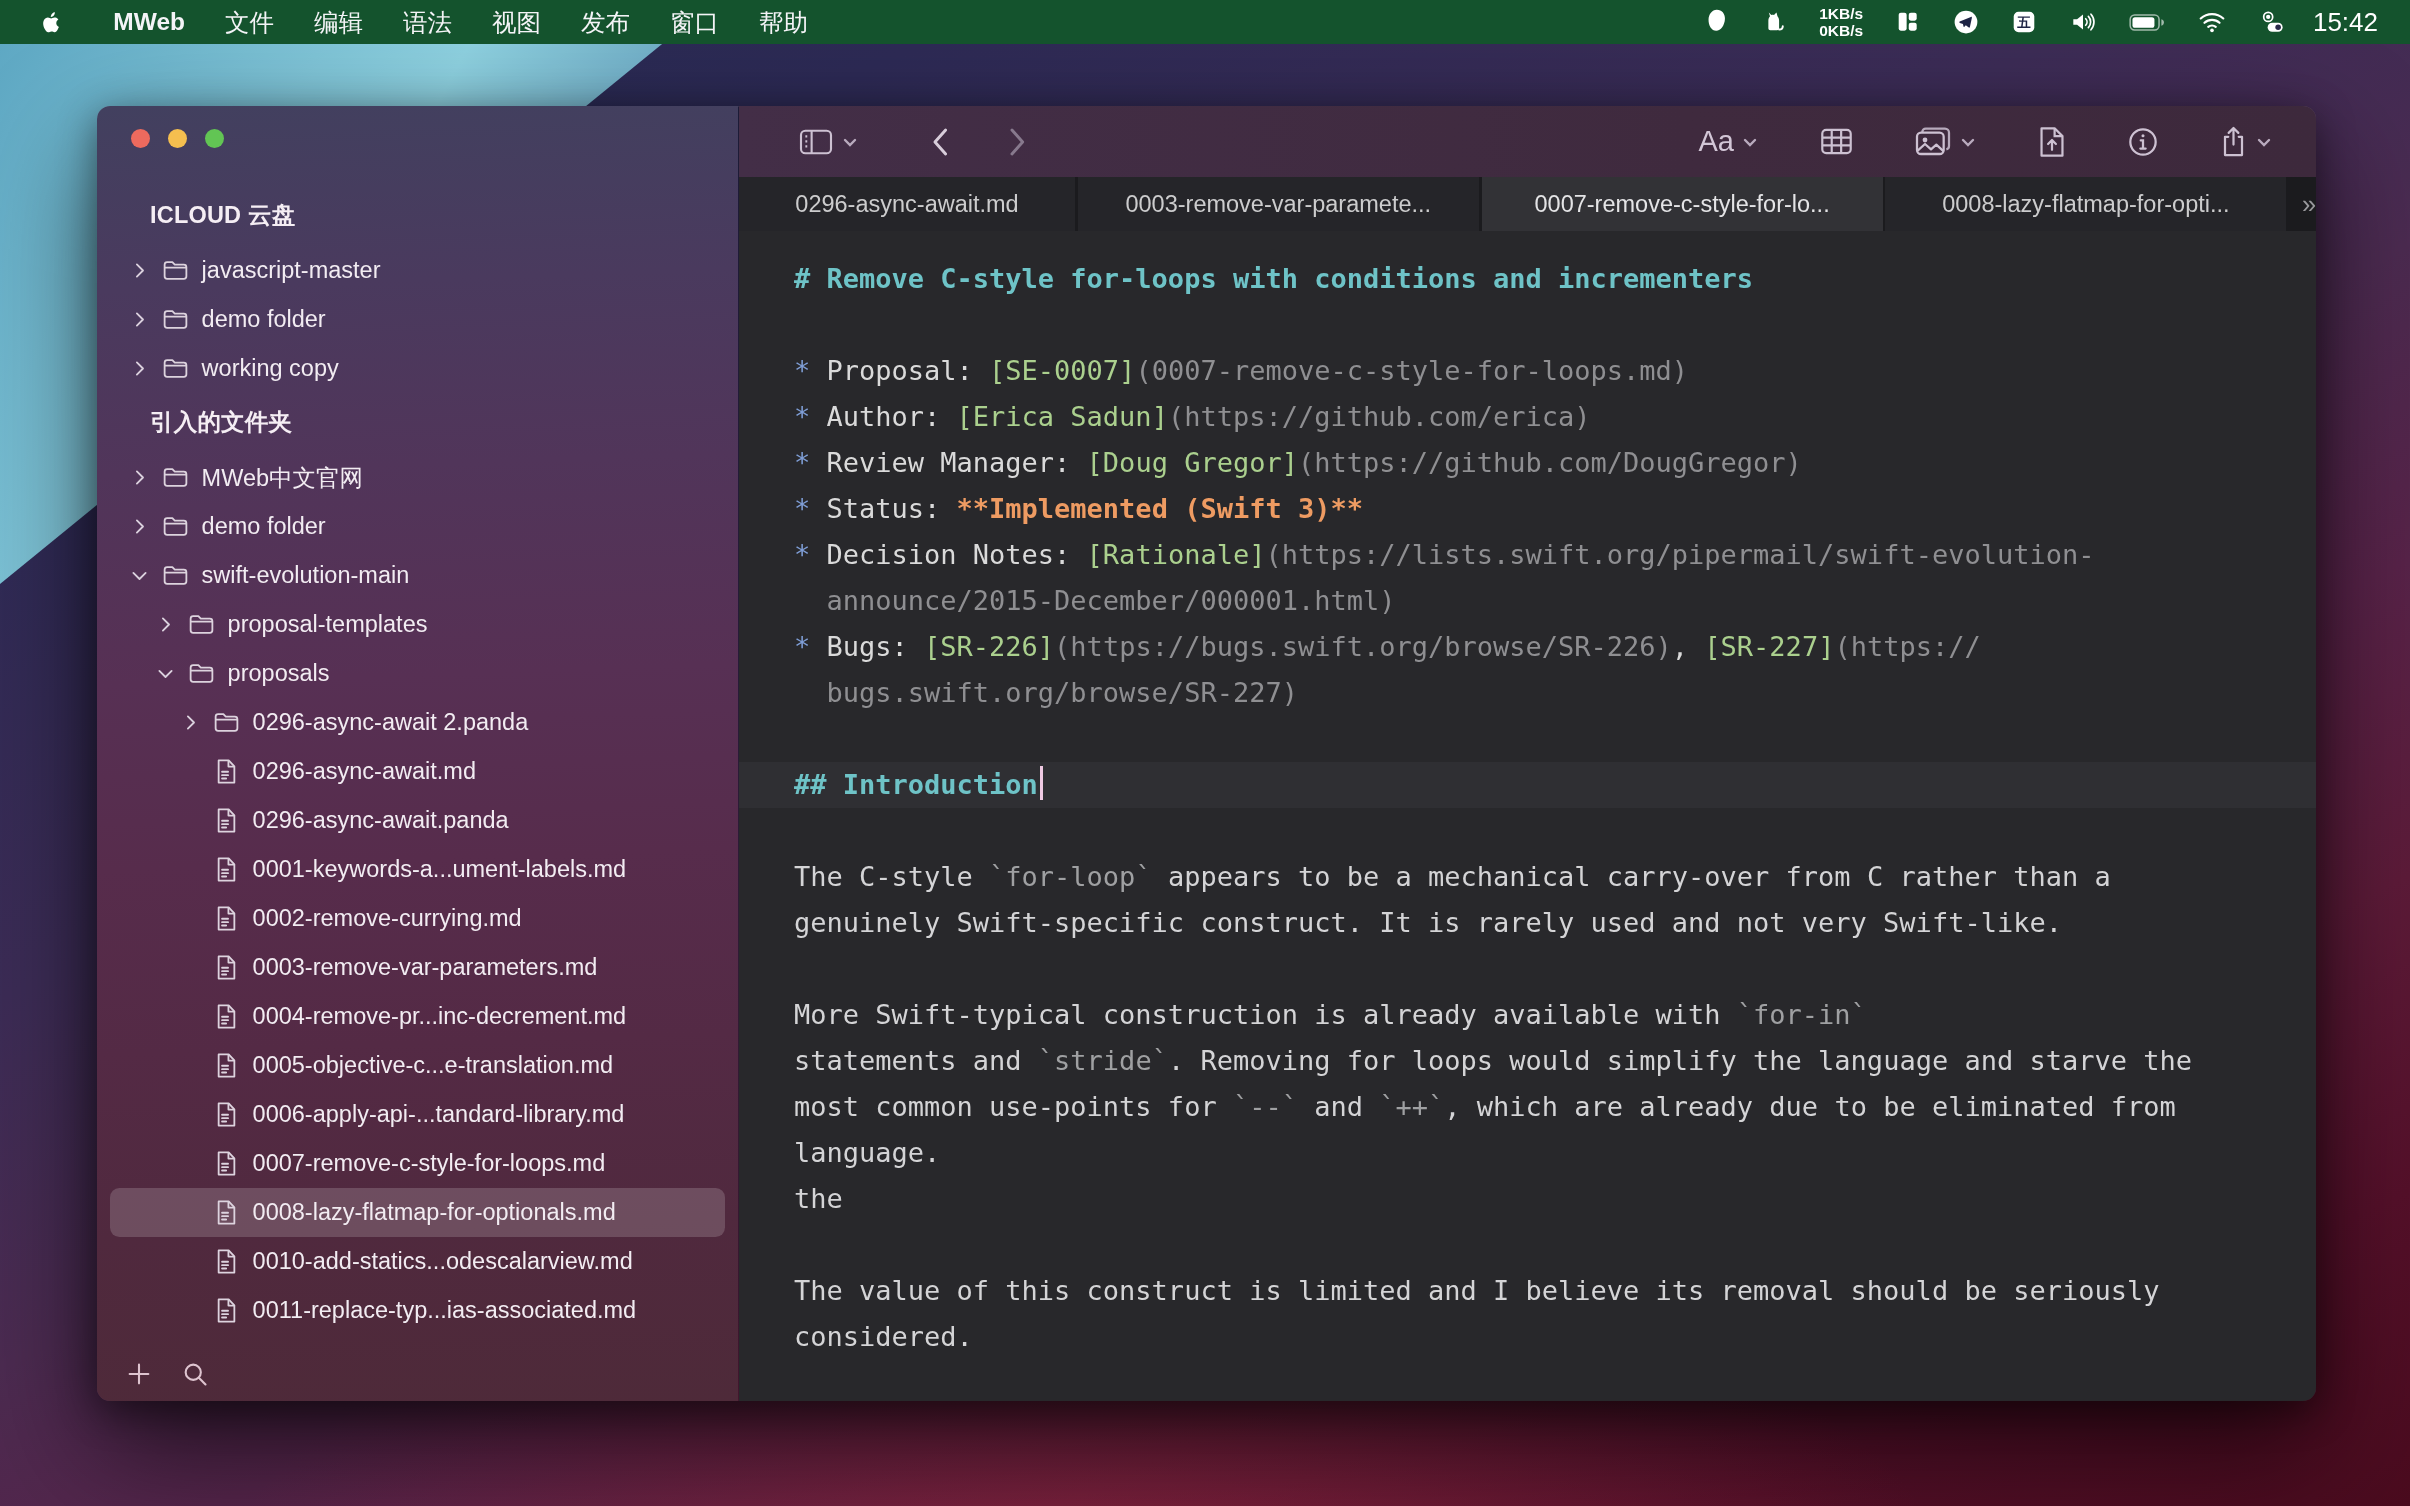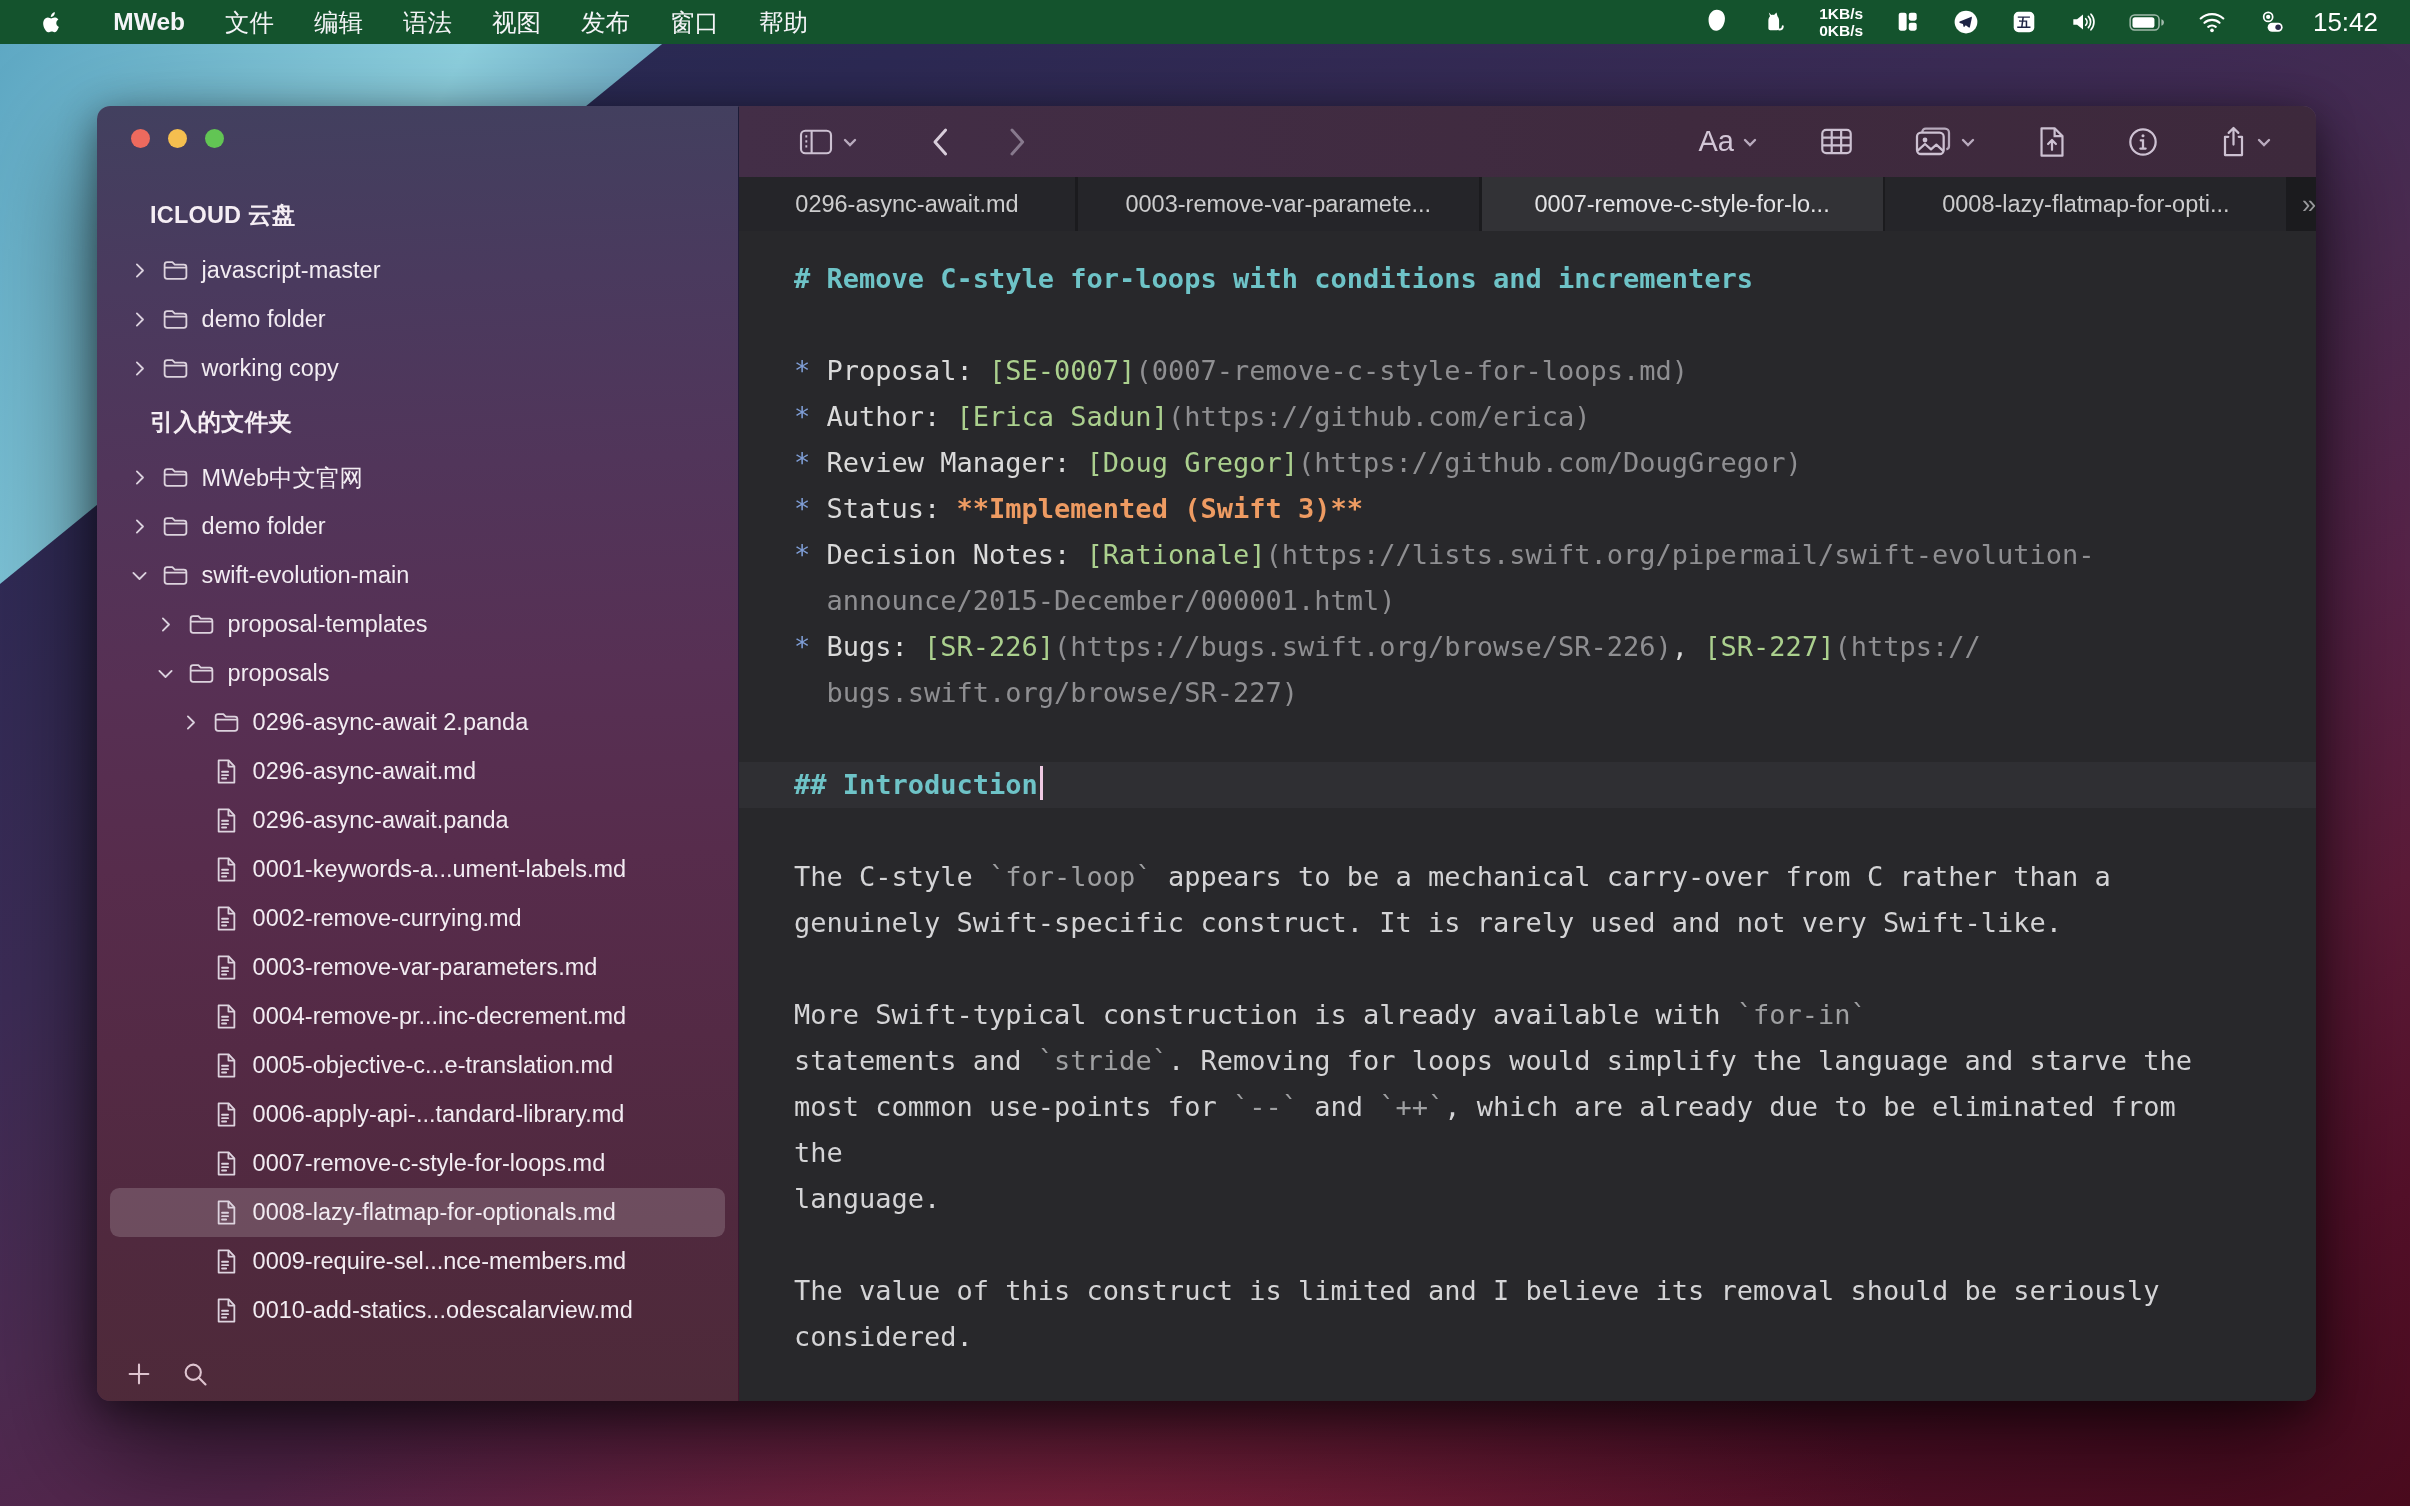--- a/index.html
+++ b/index.html
@@ -443,31 +443,20 @@
         <div class="row selected" style="padding-left: 64px;">
           <span class="chev"></span>
           <span class="ficon">
             <svg viewBox="0 0 24 24" fill="none" stroke="currentColor" stroke-width="1.5" stroke-linejoin="round">
               <path d="M5.5 2.8h8.3l4.7 4.9v13.5H5.5z"></path>
               <path d="M13.6 3v4.9h4.9"></path>
               <path d="M8.3 12.2h5M8.3 15h5M8.3 17.8h3.4" stroke-linecap="round"></path>
             </svg>
           </span>
           <span class="lbl">0008-lazy-flatmap-for-optionals.md</span>
-        </div>
-        <div class="row" style="padding-left: 64px;">
-          <span class="chev"></span>
-          <span class="ficon">
-            <svg viewBox="0 0 24 24" fill="none" stroke="currentColor" stroke-width="1.5" stroke-linejoin="round">
-              <path d="M5.5 2.8h8.3l4.7 4.9v13.5H5.5z"></path>
-              <path d="M13.6 3v4.9h4.9"></path>
-              <path d="M8.3 12.2h5M8.3 15h5M8.3 17.8h3.4" stroke-linecap="round"></path>
-            </svg>
-          </span>
-          <span class="lbl">0009-require-sel...nce-members.md</span>
         </div>
         <div class="row" style="padding-left: 64px;">
           <span class="chev"></span>
           <span class="ficon">
             <svg viewBox="0 0 24 24" fill="none" stroke="currentColor" stroke-width="1.5" stroke-linejoin="round">
               <path d="M5.5 2.8h8.3l4.7 4.9v13.5H5.5z"></path>
               <path d="M13.6 3v4.9h4.9"></path>
               <path d="M8.3 12.2h5M8.3 15h5M8.3 17.8h3.4" stroke-linecap="round"></path>
             </svg>
           </span>
@@ -606,21 +595,21 @@
         <div class="ed-line"><span class="seg-u">  bugs.swift.org/browse/SR-227)</span></div>
         <div class="ed-line"></div>
         <div class="ed-line current"><span class="seg-h">## Introduction</span><span class="caret"></span></div>
         <div class="ed-line"></div>
         <div class="ed-line"><span class="seg-p">The C-style </span><span class="seg-c">`for-loop`</span><span class="seg-p"> appears to be a mechanical carry-over from C rather than a</span></div>
         <div class="ed-line"><span class="seg-p">genuinely Swift-specific construct. It is rarely used and not very Swift-like.</span></div>
         <div class="ed-line"></div>
         <div class="ed-line"><span class="seg-p">More Swift-typical construction is already available with </span><span class="seg-c">`for-in`</span></div>
         <div class="ed-line"><span class="seg-p">statements and </span><span class="seg-c">`stride`</span><span class="seg-p">. Removing for loops would simplify the language and starve the</span></div>
         <div class="ed-line"><span class="seg-p">most common use-points for </span><span class="seg-c">`--`</span><span class="seg-p"> and </span><span class="seg-c">`++`</span><span class="seg-p">, which are already due to be eliminated from</span></div>
+        <div class="ed-line"><span class="seg-p">language.</span></div>
         <div class="ed-line"><span class="seg-p">the</span></div>
-        <div class="ed-line"><span class="seg-p">language.</span></div>
         <div class="ed-line"></div>
         <div class="ed-line"><span class="seg-p">The value of this construct is limited and I believe its removal should be seriously</span></div>
         <div class="ed-line"><span class="seg-p">considered.</span></div>
       </div>
   </div>
 </div>
 
 
 </body></html>

